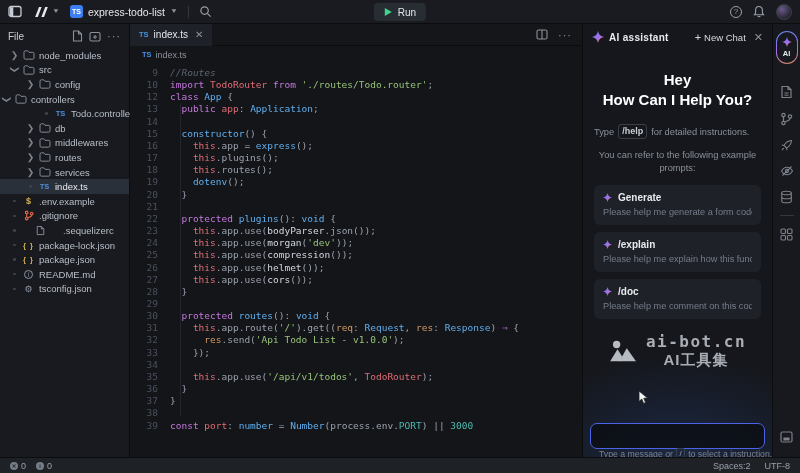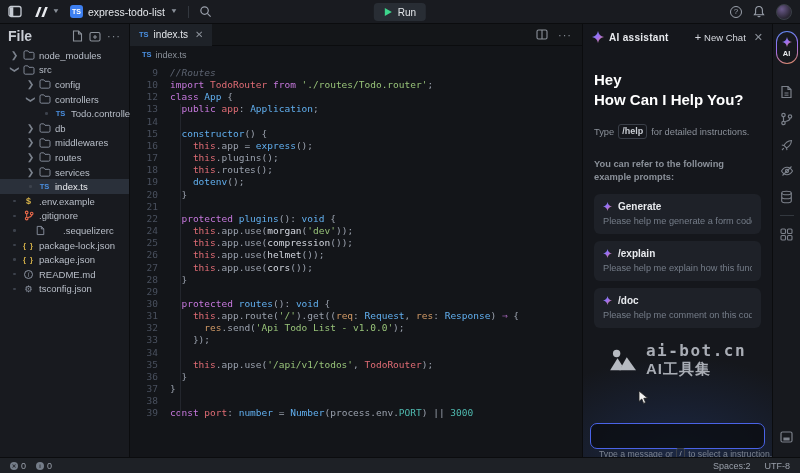--- a/index.html
+++ b/index.html
@@ -26,21 +26,21 @@
     font-size:8px; display:inline-flex; align-items:center; justify-content:center; }
   .avatar { width:16px; height:16px; border-radius:50%;
     background:radial-gradient(circle at 35% 30%, #6a5a8a, #2a2633 70%); border:1px solid #3a3f47; }
 
   
   .main { position:absolute; top:24px; left:0; width:800px; height:433px; display:flex; }
 
   
   .sidebar { width:130px; background:#181a1f; border-right:1px solid #0b0c0e; flex:none; }
   .exp-head { height:24px; display:flex; align-items:center; padding:0 8px; gap:6px; }
-  .exp-title { font-size:14px; font-weight:bold; color:#c9cdd4; margin-right:auto; }
+  .exp-title { font-size:10px; font-weight:normal; color:#c9cdd4; margin-right:auto; }
   .exp-icons { display:flex; align-items:center; gap:6px; color:#8b919a; }
   .trow { height:14.6px; display:flex; align-items:center; font-size:9.5px; color:#b9bfc9;
     white-space:nowrap; cursor:pointer; }
   .trow.sel { background:#2a303a; color:#e8eaee; }
   .chev { width:13px; flex:none; text-align:center; color:#7b828d; font-size:9px; line-height:1; }
   .chev.down { transform:rotate(90deg); }
   .fdot { width:13px; flex:none; display:flex; justify-content:center; }
   .fdot::after { content:""; width:2.5px; height:2.5px; border-radius:50%; background:#3c424c; }
   .ficon { width:15px; flex:none; display:flex; justify-content:center; align-items:center; }
   .fi-ts { color:#4a8fe0; font-size:7.5px; font-weight:bold; }
@@ -75,34 +75,34 @@
   .tk-t, .tk-f { color:#61afef; }
   .tk-th { color:#e06c75; }
   .tk-s { color:#98c379; }
   .tk-pr { color:#d19a66; }
   .tk-n { color:#4fb9af; }
   .tk-p { color:#d4d8e0; }
   .tk-pu { color:#9aa1ad; }
 
   
   .ai-panel { width:190px; flex:none; background:#15171c; border-left:1px solid #0b0c0e;
-    position:relative; overflow:hidden; }
+    position:relative; overflow:hidden;text-align:center; }
   .ai-head { height:26px; display:flex; align-items:center; padding:0 9px; gap:5px; }
   .ai-title { font-size:10px; font-weight:bold; color:#e8eaee; letter-spacing:.3px; }
   .ai-head-right { margin-left:auto; display:flex; align-items:center; gap:8px; }
   .new-chat { display:flex; align-items:center; gap:3px; font-size:9.5px; color:#d7dae0; cursor:pointer; }
   .plus { font-size:11px; line-height:1; }
   .ai-close { color:#8b919a; font-size:11px; cursor:pointer; }
   .ai-body { padding:0 11px; position:relative; z-index:2; }
   .greet { margin-top:20px; font-size:15px; font-weight:bold; color:#ffffff; line-height:1.3; }
   .help-line { margin-top:15px; font-size:9.3px; color:#8b919a; display:flex; align-items:center;
     gap:4px; flex-wrap:wrap; }
   .kbd { border:1px solid #3a3f48; border-radius:3px; padding:0 3px; color:#c9cdd4;
     font-weight:bold; font-size:9px; line-height:13px; }
-  .intro { margin-top:19px; font-size:9.3px; color:#8b919a; line-height:1.35;font-weight:bold; }
+  .intro { margin-top:10px; font-size:9.3px; color:#8b919a; line-height:1.35; }
   .pcards { margin-top:11px; }
   .pcard { background:#1e2128; border-radius:6px; padding:7px 9px 8px; margin-bottom:7px; cursor:pointer; }
   .pc-title { display:flex; align-items:center; gap:6px; font-size:10px; font-weight:bold; color:#e8eaee; }
   .pc-desc { margin-top:4px; font-size:9.2px; color:#757d89; white-space:nowrap; overflow:hidden; }
   .watermark { margin-top:13px; display:flex; align-items:center; justify-content:center; gap:7px;
     color:#b6bac2; opacity:.92; }
   .wm-1 { font-size:16px; font-weight:bold; letter-spacing:1.5px; font-family:"DejaVu Sans Mono", monospace; }
   .wm-2 { font-size:15px; font-weight:bold; letter-spacing:1px; }
   .ai-glow { position:absolute; bottom:0; left:0; right:0; height:140px; z-index:1;
     background:radial-gradient(120% 100% at 50% 100%, rgba(38,66,130,.38), rgba(38,66,130,0) 72%); }
@@ -242,21 +242,21 @@
           </div>
           <div class="trow" style="padding-left: 24px;">
             <span class="chev">❯</span>
             <span class="ficon">
               <svg width="12" height="10" viewBox="0 0 14 12">
                 <path d="M1 2.5 C1 1.7 1.6 1 2.5 1 H5.5 L7 2.8 H11.5 C12.4 2.8 13 3.4 13 4.2 V9.5 C13 10.3 12.4 11 11.5 11 H2.5 C1.6 11 1 10.3 1 9.5 Z" fill="none" stroke="#8b93a1" stroke-width="1.1"></path>
               </svg>
             </span>
             <span class="tlabel">config</span>
           </div>
-          <div class="trow" style="padding-left: 24px;">
+          <div class="trow" style="">
             <span class="chev down">❯</span>
             <span class="ficon">
               <svg width="12" height="10" viewBox="0 0 14 12">
                 <path d="M1 2.5 C1 1.7 1.6 1 2.5 1 H5.5 L7 2.8 H11.5 C12.4 2.8 13 3.4 13 4.2 V9.5 C13 10.3 12.4 11 11.5 11 H2.5 C1.6 11 1 10.3 1 9.5 Z" fill="none" stroke="#8b93a1" stroke-width="1.1"></path>
               </svg>
             </span>
             <span class="tlabel">controllers</span>
           </div>
           <div class="trow" style="padding-left: 40px;">
             <span class="fdot"></span>
@@ -398,20 +398,21 @@
             <div class="cline"><span class="lnum">13</span><span class="tk-pu">  </span><span class="tk-k">public </span><span class="tk-v">app</span><span class="tk-pu">: </span><span class="tk-t">Application</span><span class="tk-pu">;</span></div>
             <div class="cline"><span class="lnum">14</span></div>
             <div class="cline"><span class="lnum">15</span><span class="tk-pu">  </span><span class="tk-f">constructor</span><span class="tk-pu">() {</span></div>
             <div class="cline"><span class="lnum">16</span><span class="tk-pu">    </span><span class="tk-th">this</span><span class="tk-pu">.app = </span><span class="tk-f">express</span><span class="tk-pu">();</span></div>
             <div class="cline"><span class="lnum">17</span><span class="tk-pu">    </span><span class="tk-th">this</span><span class="tk-pu">.plugins();</span></div>
             <div class="cline"><span class="lnum">18</span><span class="tk-pu">    </span><span class="tk-th">this</span><span class="tk-pu">.routes();</span></div>
             <div class="cline"><span class="lnum">19</span><span class="tk-pu">    </span><span class="tk-f">dotenv</span><span class="tk-pu">();</span></div>
             <div class="cline"><span class="lnum">20</span><span class="tk-pu">  }</span></div>
             <div class="cline"><span class="lnum">21</span></div>
             <div class="cline"><span class="lnum">22</span><span class="tk-pu">  </span><span class="tk-k">protected </span><span class="tk-f">plugins</span><span class="tk-pu">(): </span><span class="tk-t">void </span><span class="tk-pu">{</span></div>
+            <div class="cline"><span class="lnum">23</span><span class="tk-pu">    </span><span class="tk-th">this</span><span class="tk-pu">.app.use(</span><span class="tk-p">bodyParser</span><span class="tk-pu">.json());</span></div>
             <div class="cline"><span class="lnum">24</span><span class="tk-pu">    </span><span class="tk-th">this</span><span class="tk-pu">.app.use(</span><span class="tk-p">morgan</span><span class="tk-pu">(</span><span class="tk-s">'dev'</span><span class="tk-pu">));</span></div>
             <div class="cline"><span class="lnum">25</span><span class="tk-pu">    </span><span class="tk-th">this</span><span class="tk-pu">.app.use(</span><span class="tk-p">compression</span><span class="tk-pu">());</span></div>
             <div class="cline"><span class="lnum">26</span><span class="tk-pu">    </span><span class="tk-th">this</span><span class="tk-pu">.app.use(</span><span class="tk-p">helmet</span><span class="tk-pu">());</span></div>
             <div class="cline"><span class="lnum">27</span><span class="tk-pu">    </span><span class="tk-th">this</span><span class="tk-pu">.app.use(</span><span class="tk-p">cors</span><span class="tk-pu">());</span></div>
             <div class="cline"><span class="lnum">28</span><span class="tk-pu">  }</span></div>
             <div class="cline"><span class="lnum">29</span></div>
             <div class="cline"><span class="lnum">30</span><span class="tk-pu">  </span><span class="tk-k">protected </span><span class="tk-f">routes</span><span class="tk-pu">(): </span><span class="tk-t">void </span><span class="tk-pu">{</span></div>
             <div class="cline"><span class="lnum">31</span><span class="tk-pu">    </span><span class="tk-th">this</span><span class="tk-pu">.app.route(</span><span class="tk-s">'/'</span><span class="tk-pu">).get((</span><span class="tk-pr">req</span><span class="tk-pu">: </span><span class="tk-t">Request</span><span class="tk-pu">, </span><span class="tk-pr">res</span><span class="tk-pu">: </span><span class="tk-t">Response</span><span class="tk-pu">) </span><span class="tk-k">⇒</span><span class="tk-pu"> {</span></div>
             <div class="cline"><span class="lnum">32</span><span class="tk-pu">      </span><span class="tk-pr">res</span><span class="tk-pu">.send(</span><span class="tk-s">'Api Todo List - v1.0.0'</span><span class="tk-pu">);</span></div>
             <div class="cline"><span class="lnum">33</span><span class="tk-pu">    });</span></div>

